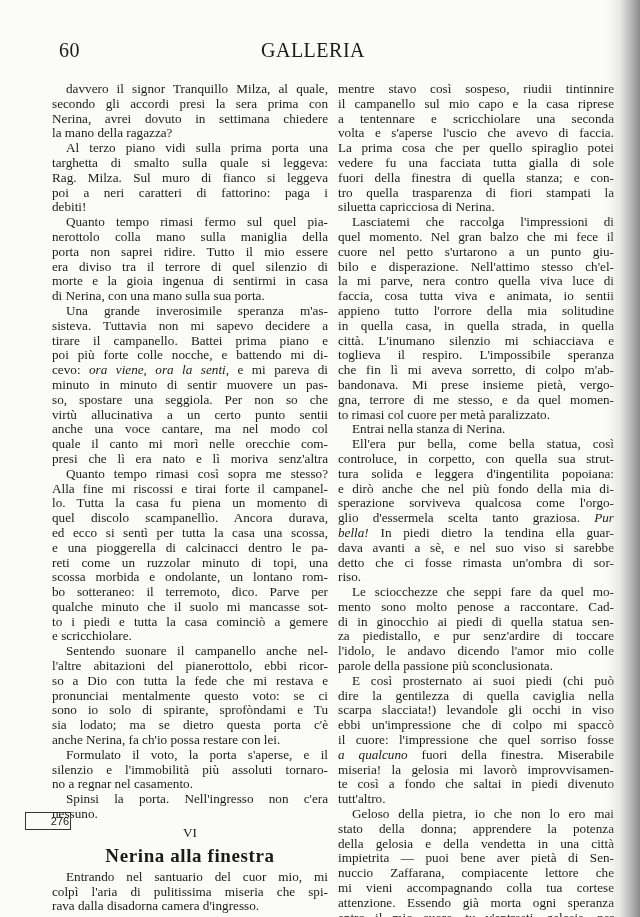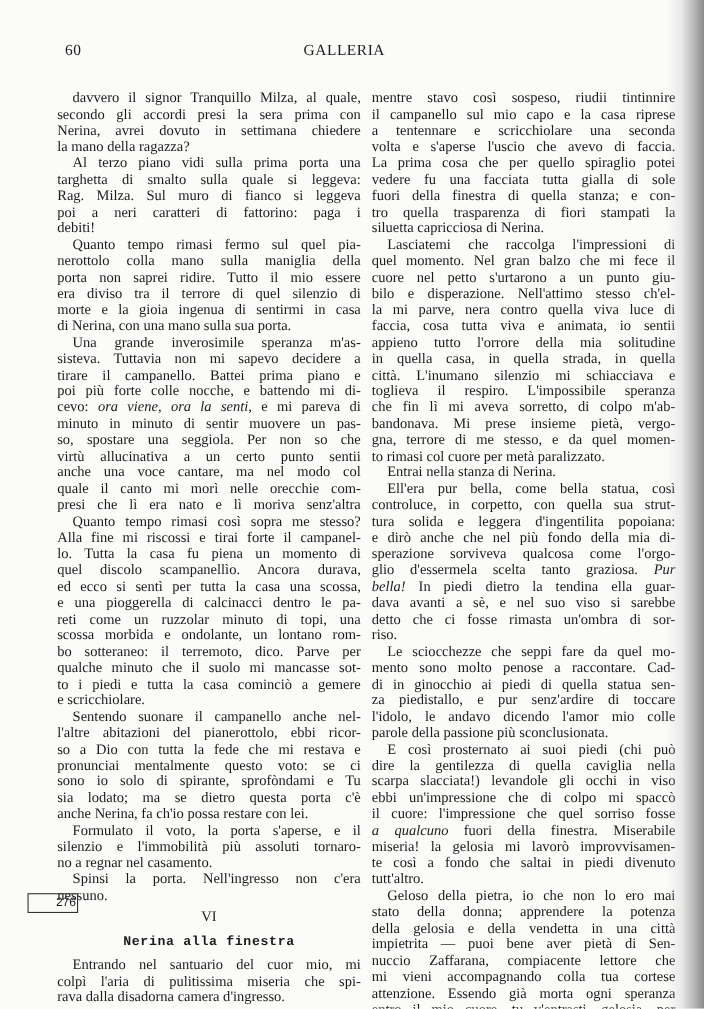--- a/index.html
+++ b/index.html
@@ -10,37 +10,37 @@
     color: #1b1b1b;
     position: relative;
   }
   .page { position: absolute; left: 0; top: 0; width: 640px; height: 917px; }
   .binding-shadow {
     position: absolute; right: 0; top: 0; width: 34px; height: 917px;
     background: linear-gradient(to right, rgba(255,255,255,0) 0%, rgba(200,200,200,0.35) 40%, rgba(150,150,150,0.7) 75%, rgba(120,120,120,0.85) 100%);
   }
   .header {
     position: absolute; top: 39px; left: 59px; width: 520px; height: 20px;
-    font-family: "Liberation Serif", serif; font-size: 14px; letter-spacing: 0.5px;
+    font-family: "Liberation Serif", serif; font-size: 20px; letter-spacing: 0.5px;
   }
   .page-number { position: absolute; left: 0; top: 0; }
   .running-title { position: absolute; left: 0; right: 12px; text-align: center; top: 0; }
   .column {
     position: absolute; top: 82px; width: 276px;
     font-family: "Liberation Serif", serif; font-size: 13.2px; line-height: 14.8px;
   }
   .col-left { left: 52px; }
   .col-right { left: 338px; }
   .line { white-space: nowrap; display: block; text-align: justify; text-align-last: justify; height: 14.8px; }
   .line.last { text-align-last: left; }
   .line.indent { padding-left: 14px; }
   .line.center { text-align: left; text-align-last: center; }
   .section-number { margin-top: 2px; height: 18px; line-height: 18px; }
   .section-title {
-    font-family: Liberation Mono, monospace; font-weight: bold; font-size: 12px;
+    font-family: Liberation Serif, serif; font-weight: bold; font-size: 19px;
     height: 28px; line-height: 28px; letter-spacing: 0.6px;
   }
   em { font-style: italic; }
   .stamp {
     position: absolute; left: 25px; top: 812px; width: 20px; height: 16px;
     border: 1px solid #333; font-family: "Liberation Sans", sans-serif;
     font-size: 11px; line-height: 16px; text-align: center; padding-left: 24px;
   }
 </style>
 </head>

